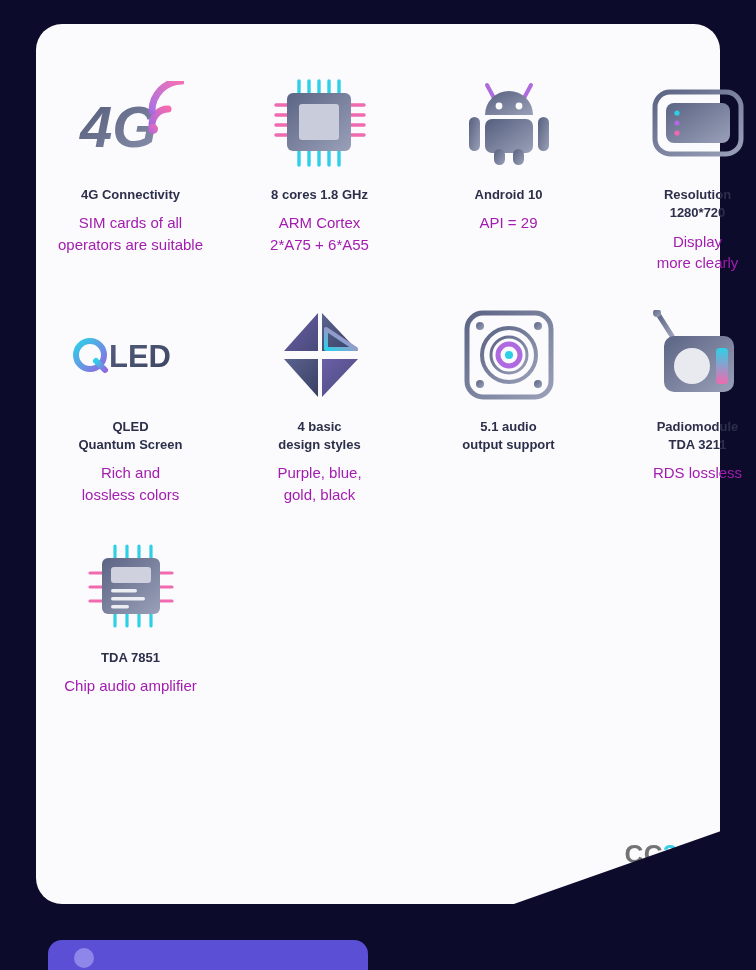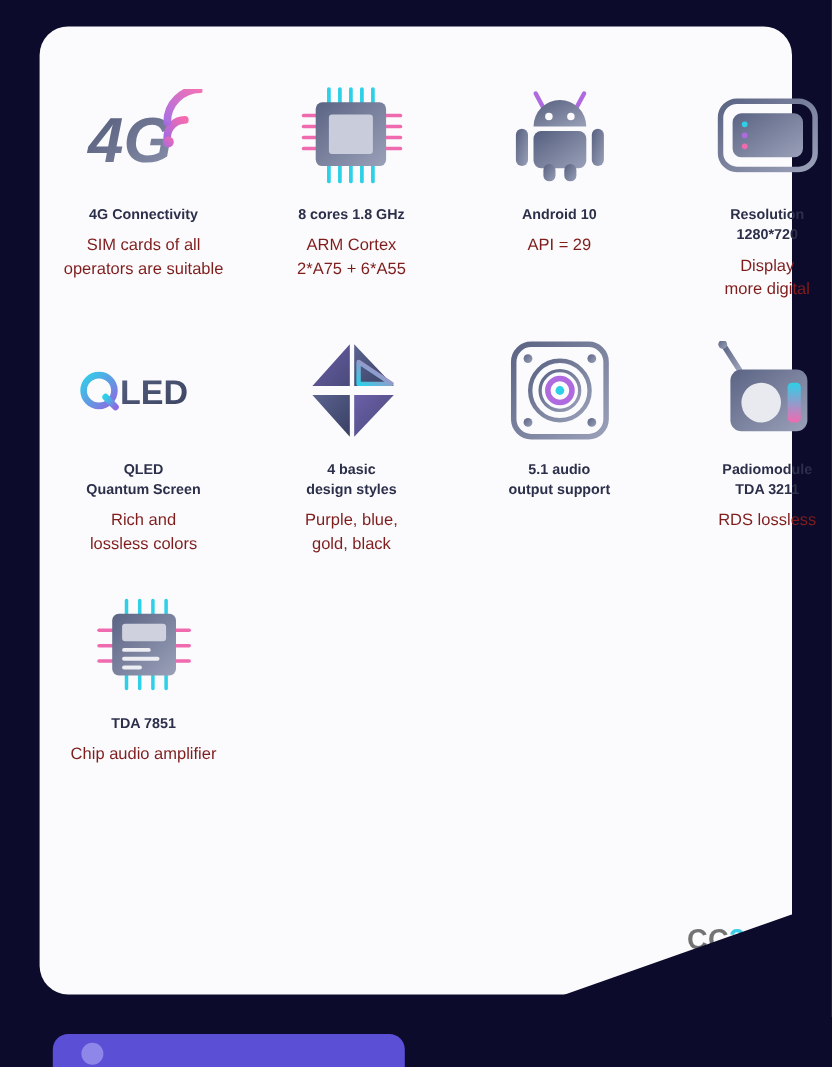--- a/index.html
+++ b/index.html
@@ -62,21 +62,21 @@
   .title {
     color: #2c2f4a;
     font-size: 13px;
     font-weight: bold;
     line-height: 1.42;
     text-align: center;
     margin-top: 8px;
     white-space: pre-line;
   }
   .sub {
-    color: #7f1d1d;
+    color: #a21caf;
     font-size: 15px;
     line-height: 1.42;
     text-align: center;
     margin-top: 8px;
     white-space: pre-line;
     font-weight: 400;
   }
   .brand {
     position: absolute;
     right: 42px;
@@ -225,21 +225,21 @@
             <rect x="3" y="3" width="86" height="62" rx="15" fill="none" stroke="url(#gscr)" stroke-width="5"></rect>
             <rect x="14" y="14" width="64" height="40" rx="8" fill="url(#gscr)"></rect>
             <circle cx="25" cy="24" r="2.6" fill="#2ed0e8"></circle>
             <circle cx="25" cy="34" r="2.6" fill="#b06ae0"></circle>
             <circle cx="25" cy="44" r="2.6" fill="#f06ab0"></circle>
           </svg>
         </div>
         <div class="title">Resolution
 1280*720</div>
         <div class="sub">Display
-more digital</div>
+more clearly</div>
       </div>
 
       <div class="cell">
         <div class="icon-wrap">
           <svg width="120" height="44" viewBox="0 0 120 44">
             <defs>
               <linearGradient id="gq" x1="0" y1="0" x2="1" y2="1">
                 <stop offset="0" stop-color="#2ed0e8"></stop>
                 <stop offset="1" stop-color="#8f6ae0"></stop>
               </linearGradient>

